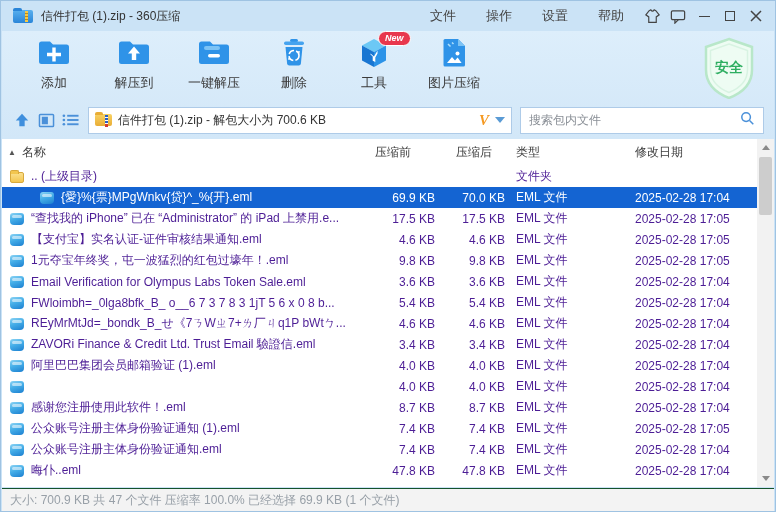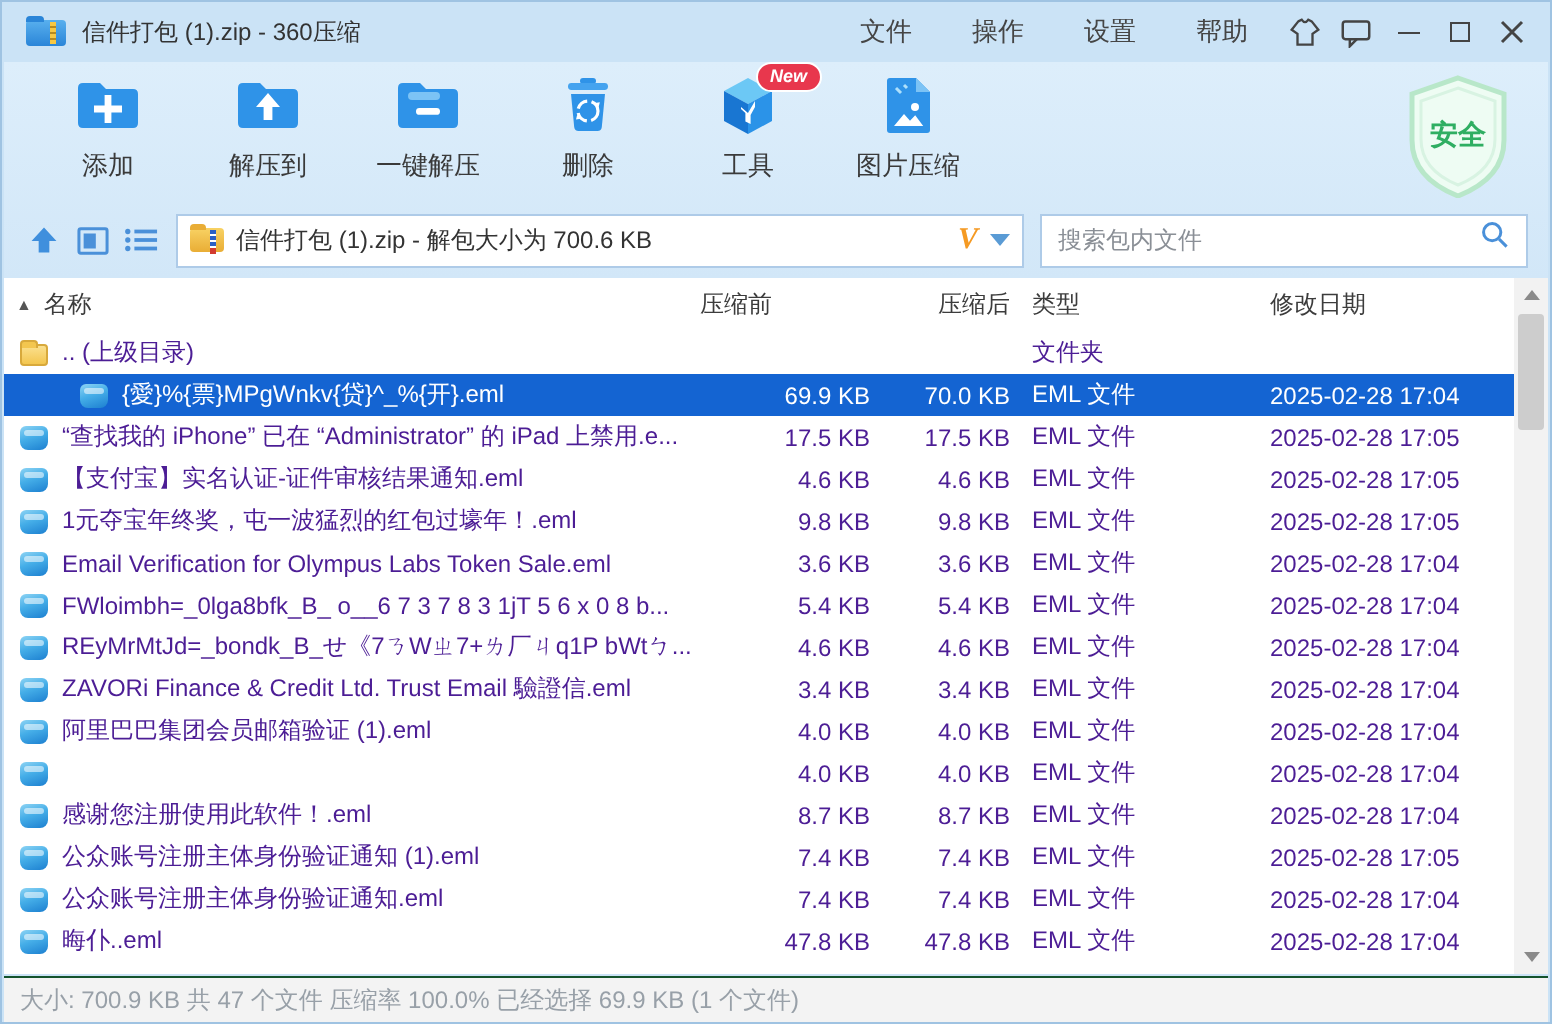--- a/index.html
+++ b/index.html
@@ -62,21 +62,21 @@
   .icon-folder { background:linear-gradient(#fbe08e,#f3c64f); border:1px solid #d8a93c; border-radius:2px; height:11px; margin-top:1px; }
   .icon-folder:before { content:""; position:absolute; left:-1px; top:-3px; width:7px; height:3px; background:#f3c64f; border:1px solid #d8a93c; border-bottom:none; border-radius:2px 2px 0 0; }
   .icon-eml { background:linear-gradient(160deg,#8ed4f4 0%,#45aee8 45%,#1c7fd0 100%); border-radius:3px 3px 4px 4px; height:12px; }
   .icon-eml:before { content:""; position:absolute; left:2px; top:2px; width:10px; height:3px; background:rgba(255,255,255,.55); border-radius:2px; }
   .name-text { overflow:hidden; white-space:nowrap; text-overflow:clip; }
   .cell-before { width:72px; text-align:right; flex:0 0 auto; white-space:nowrap; }
   .cell-after { width:70px; text-align:right; flex:0 0 auto; white-space:nowrap; }
   .cell-type { width:118px; padding-left:11px; text-align:left; flex:0 0 auto; white-space:nowrap; }
   .cell-date { width:134px; padding-left:12px; text-align:left; flex:0 0 auto; white-space:nowrap; }
   .hdr-before { width:72px; padding-left:12px; text-align:left; flex:0 0 auto; }
-  .hdr-after { width:70px; padding-left:8px; text-align:right; flex:0 0 auto;margin-left:25px; }
+  .hdr-after { width:70px; padding-left:8px; text-align:center; flex:0 0 auto; }
 
   
   .scrollbar { position:absolute; top:0; right:0; bottom:0; width:17px; background:#f2f2f2; }
   .sb-btn { position:absolute; left:0; width:17px; height:17px; display:flex; align-items:center; justify-content:center; }
   .sb-up { top:0; } .sb-down { bottom:0; }
   .tri-up { width:0; height:0; border-left:4px solid transparent; border-right:4px solid transparent; border-bottom:5px solid #8a8a8a; }
   .tri-down { width:0; height:0; border-left:4px solid transparent; border-right:4px solid transparent; border-top:5px solid #8a8a8a; }
   .sb-thumb { position:absolute; top:18px; left:2px; width:13px; height:58px; background:#cdcdcd; border-radius:2px; }
 
   

